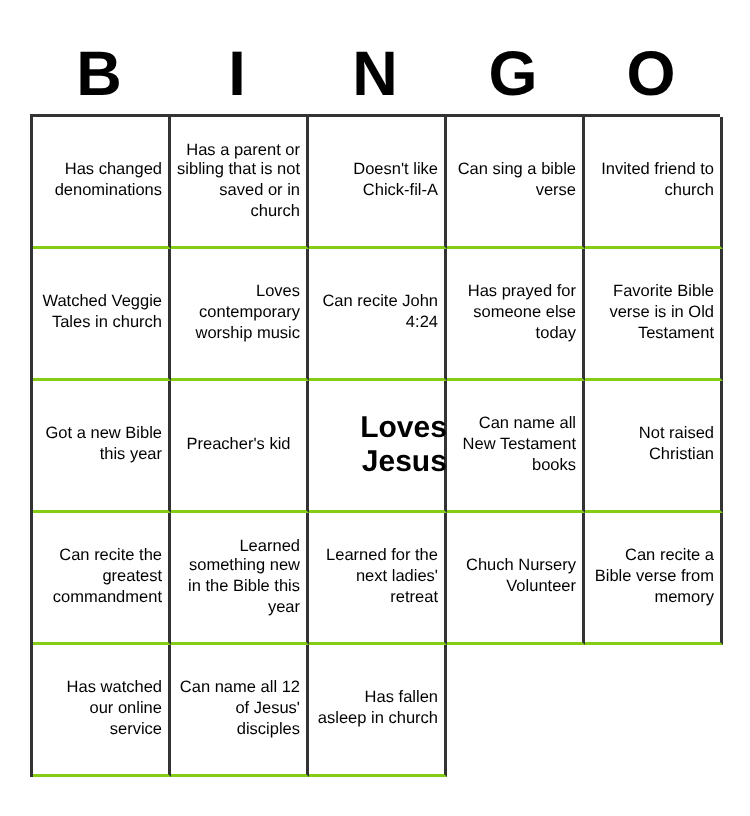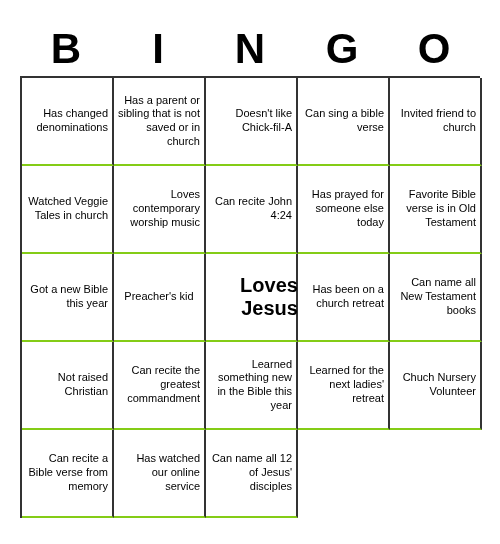--- a/index.html
+++ b/index.html
@@ -74,24 +74,24 @@
       <div class="bingo-cell">Can sing a bible verse</div>
       <div class="bingo-cell">Invited friend to church</div>
       <div class="bingo-cell">Watched Veggie Tales in church</div>
       <div class="bingo-cell">Loves contemporary worship music</div>
       <div class="bingo-cell">Can recite John 4:24</div>
       <div class="bingo-cell">Has prayed for someone else today</div>
       <div class="bingo-cell">Favorite Bible verse is in Old Testament</div>
       <div class="bingo-cell">Got a new Bible this year</div>
       <div class="bingo-cell">Preacher's kid</div>
       <div class="bingo-cell center">Loves Jesus</div>
-      <div class="bingo-cell">Has been on a church retreat</div>
       <div class="bingo-cell">Can name all New Testament books</div>
       <div class="bingo-cell">Not raised Christian</div>
       <div class="bingo-cell">Can recite the greatest commandment</div>
       <div class="bingo-cell">Learned something new in the Bible this year</div>
       <div class="bingo-cell">Learned for the next ladies' retreat</div>
       <div class="bingo-cell">Chuch Nursery Volunteer</div>
       <div class="bingo-cell">Can recite a Bible verse from memory</div>
       <div class="bingo-cell">Has watched our online service</div>
       <div class="bingo-cell">Can name all 12 of Jesus' disciples</div>
+      <div class="bingo-cell">Has fallen asleep in church</div>
     </div>
 </div>
 
 </body></html>

